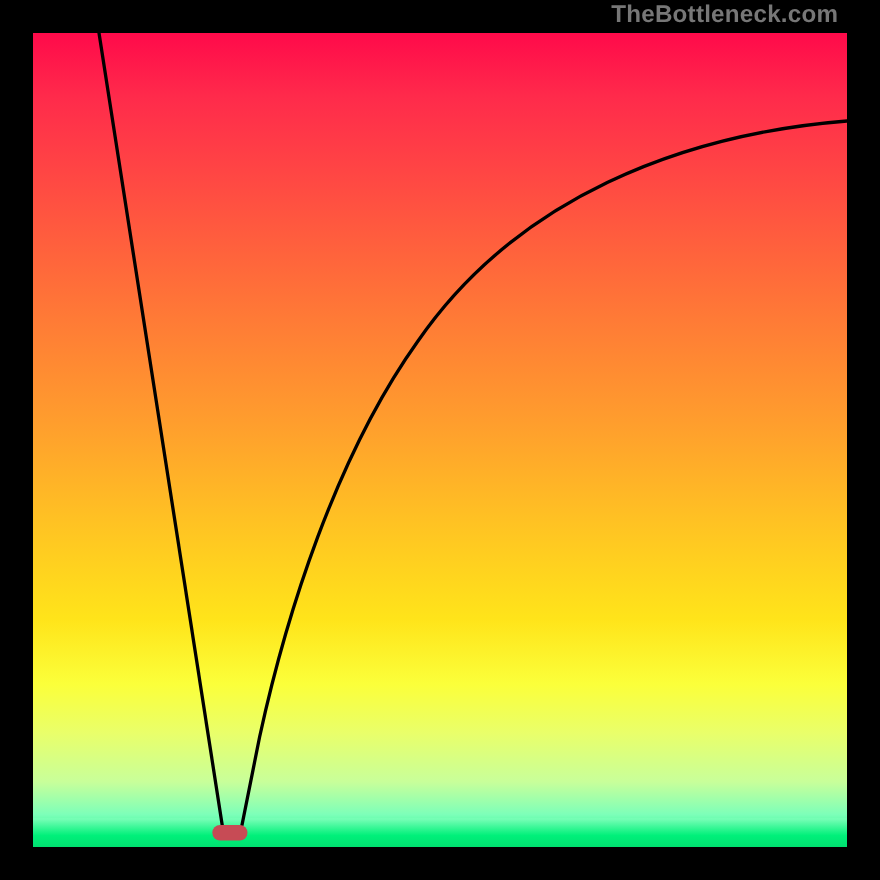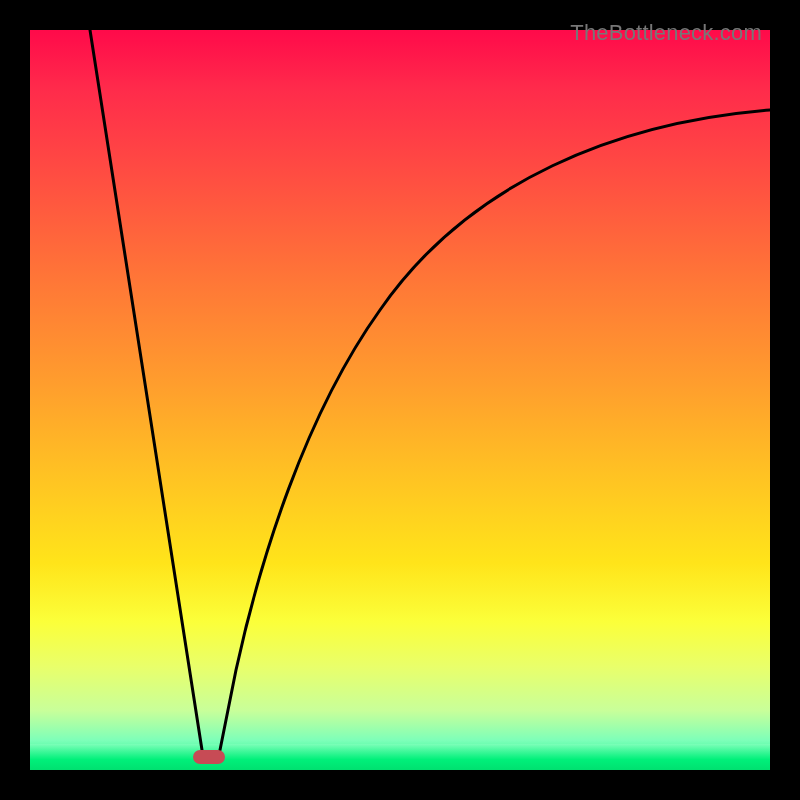--- a/index.html
+++ b/index.html
@@ -36,24 +36,24 @@
     left: 0; right: 0; bottom: 0;
     height: 26px;
     background: linear-gradient(to bottom,
       rgba(125,255,185,0.9) 0%,
       #00f07a 60%,
       #00e070 100%
     );
   }
   .watermark {
     position: absolute;
-    top: 20px;
+    top: 0;
     right: 38px;
     font-family: Arial, Helvetica, sans-serif;
-    font-weight: 400;
+    font-weight: 700;
     font-size: 22px;
     color: #777;
     letter-spacing: 0.2px;
   }
   svg.curves {
     position: absolute;
     left: 0; top: 0;
     width: 100%;
     height: 100%;
   }

